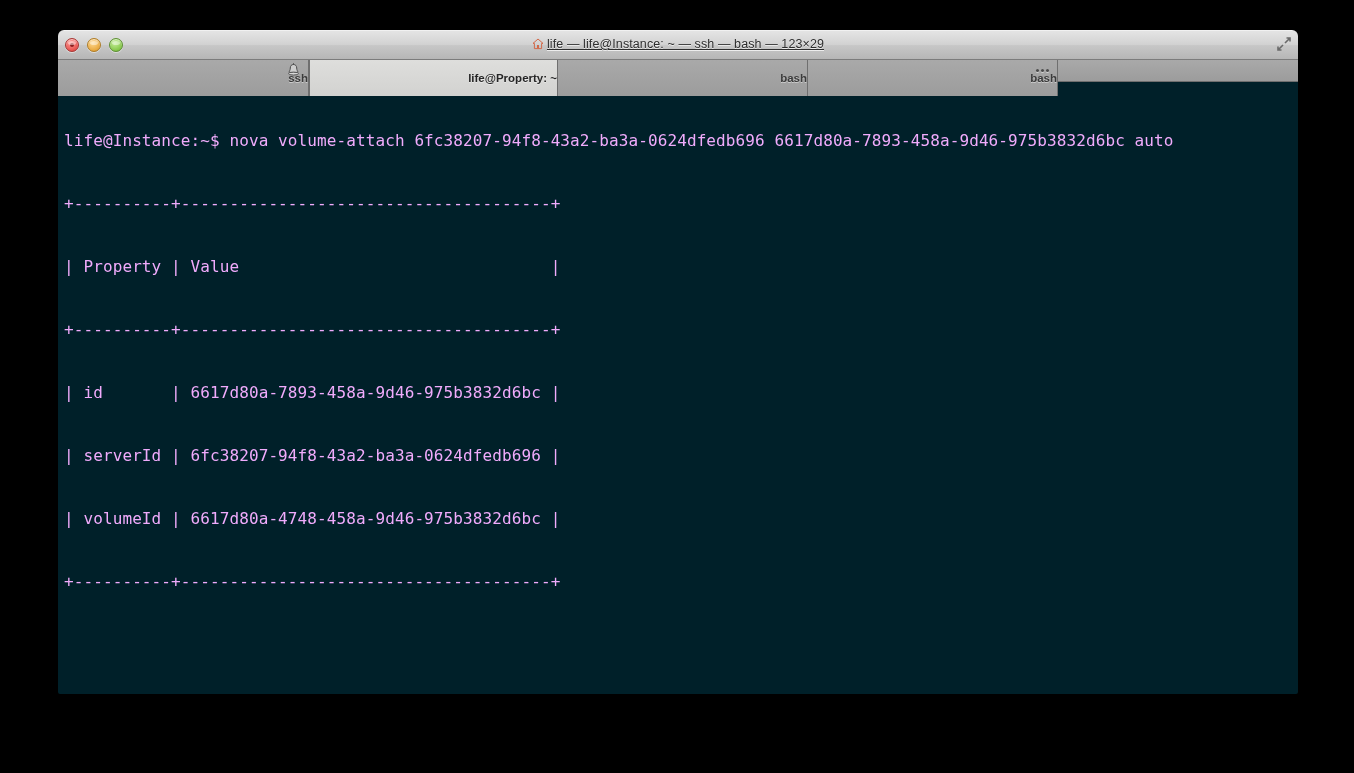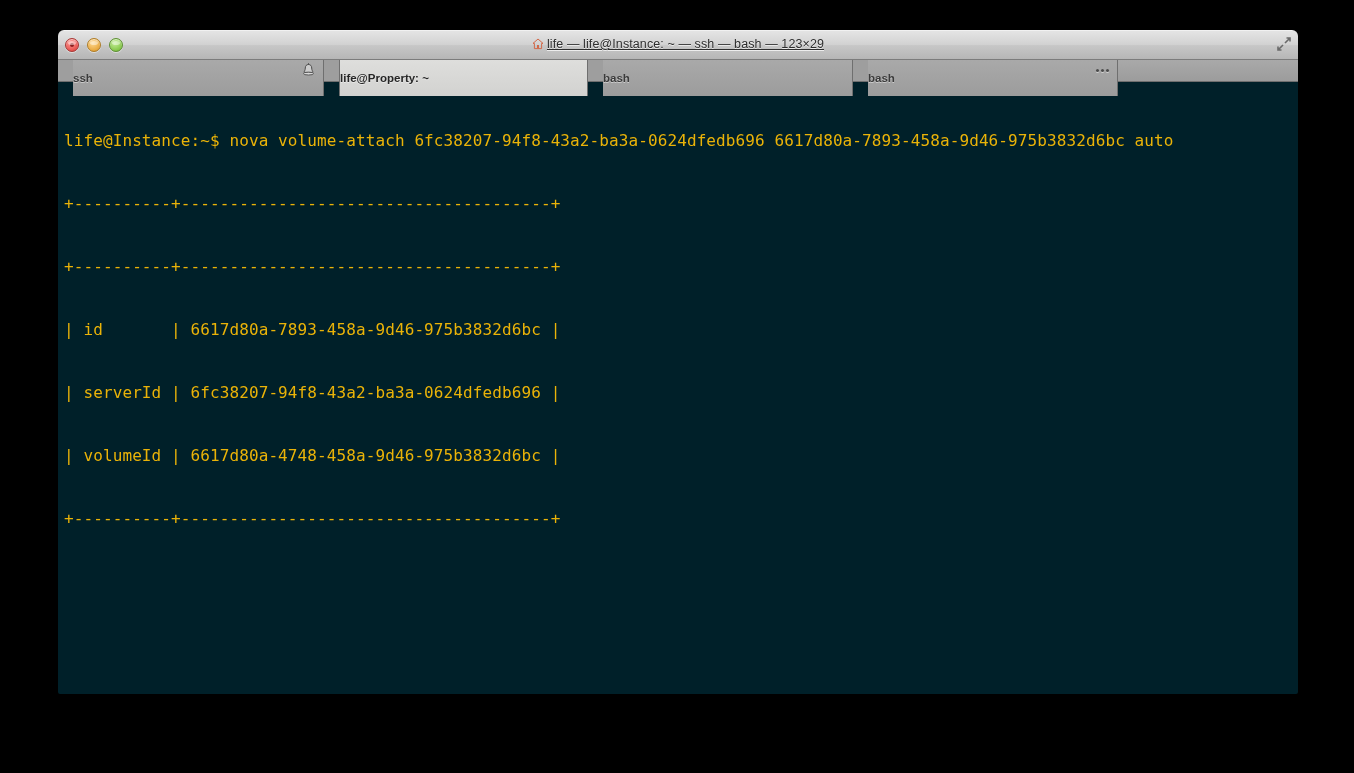--- a/index.html
+++ b/index.html
@@ -112,31 +112,30 @@
   #tab-bar {
     display: flex;
     height: 21px;
     background: #9e9e9e;
     border-bottom: 1px solid #6f6f6f;
   }
   .tab {
     position: relative;
     display: flex;
     align-items: center;
-    justify-content: flex-start;
+    justify-content: flex-end;
     height: 36px;
     font-size: 11.5px;
     color: #3b3b3b;
     text-shadow: 0 1px 0 rgba(255,255,255,0.45);
     background: linear-gradient(to bottom, #a9a9a9 0%, #9c9c9c 100%);
     border-right: 1px solid #6f6f6f;
     box-sizing: border-box;
     overflow: hidden;
     white-space: nowrap;
-    margin-left: 15px;
   }
   .tab.active {
     background: linear-gradient(to bottom, #dededc 0%, #d2d2d0 100%);
     color: #262626;
     border-left: 1px solid #6f6f6f;
   }
   .tab-label { font-weight: bold; }
   .tab-filler {
     flex: 1 1 auto;
     background: linear-gradient(to bottom, #a9a9a9 0%, #9c9c9c 100%);
@@ -169,21 +168,21 @@
     height: 615px;
     background: #002029;
     padding: 6px 0 0 0;
     box-sizing: border-box;
     overflow: hidden;
   }
   #terminal-screen {
     font-family: "DejaVu Sans Mono", "Liberation Mono", monospace;
     font-size: 16px;
     line-height: 21px;
-    color: #eab308;
+    color: #f0abfc;
     white-space: pre;
     padding-left: 6px;
     letter-spacing: 0.1px;
   }
   .term-line { height: 21px; }
 </style>
 </head>
 <body>
 
 <div id="desktop">
@@ -240,20 +239,21 @@
             <i></i>
           </span>
       </div>
       <div class="tab-filler"></div>
     </div>
 
     <div id="terminal-body">
       <div id="terminal-screen">
         <div class="term-line">life@Instance:~$ nova volume-attach 6fc38207-94f8-43a2-ba3a-0624dfedb696 6617d80a-7893-458a-9d46-975b3832d6bc auto</div>
         <div class="term-line">+----------+--------------------------------------+</div>
+        <div class="term-line">| Property | Value                                |</div>
         <div class="term-line">+----------+--------------------------------------+</div>
         <div class="term-line">| id       | 6617d80a-7893-458a-9d46-975b3832d6bc |</div>
         <div class="term-line">| serverId | 6fc38207-94f8-43a2-ba3a-0624dfedb696 |</div>
         <div class="term-line">| volumeId | 6617d80a-4748-458a-9d46-975b3832d6bc |</div>
         <div class="term-line">+----------+--------------------------------------+</div>
         
       </div>
     </div>
 
   </div>

